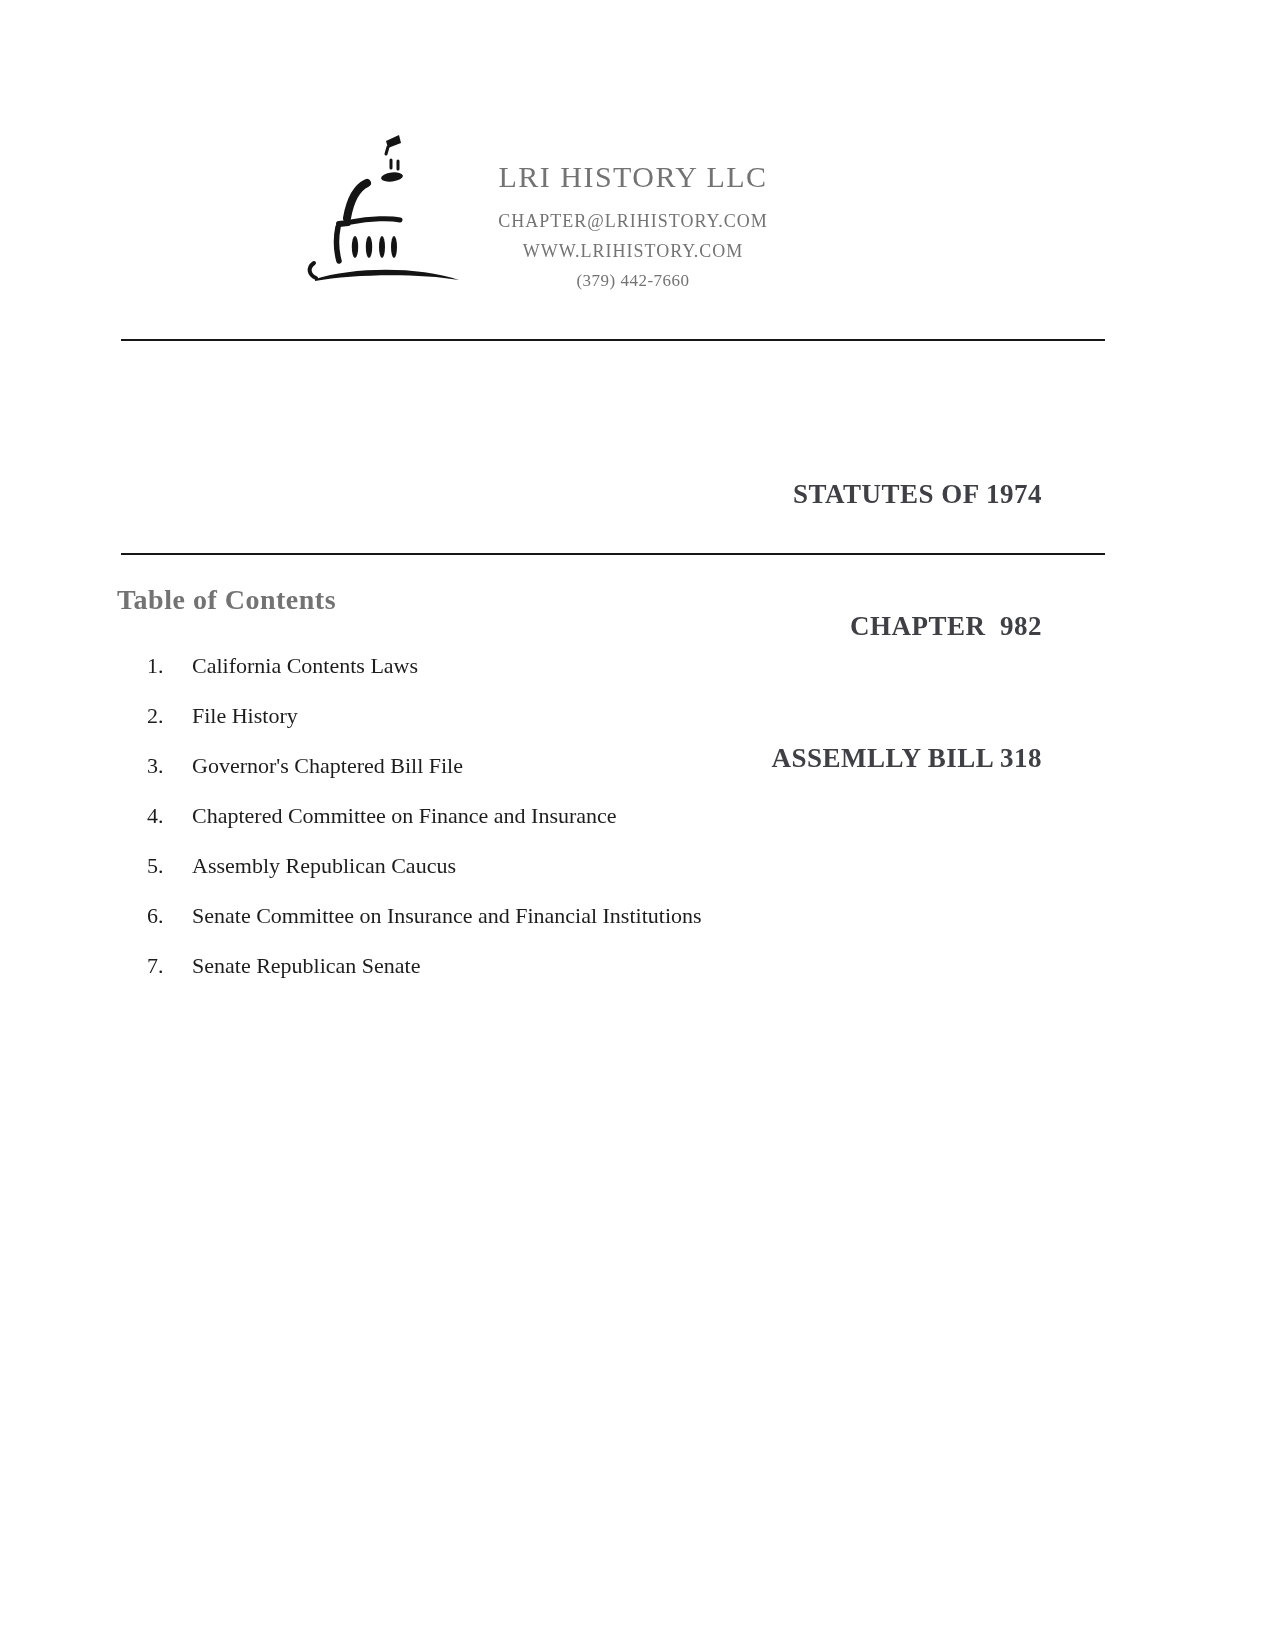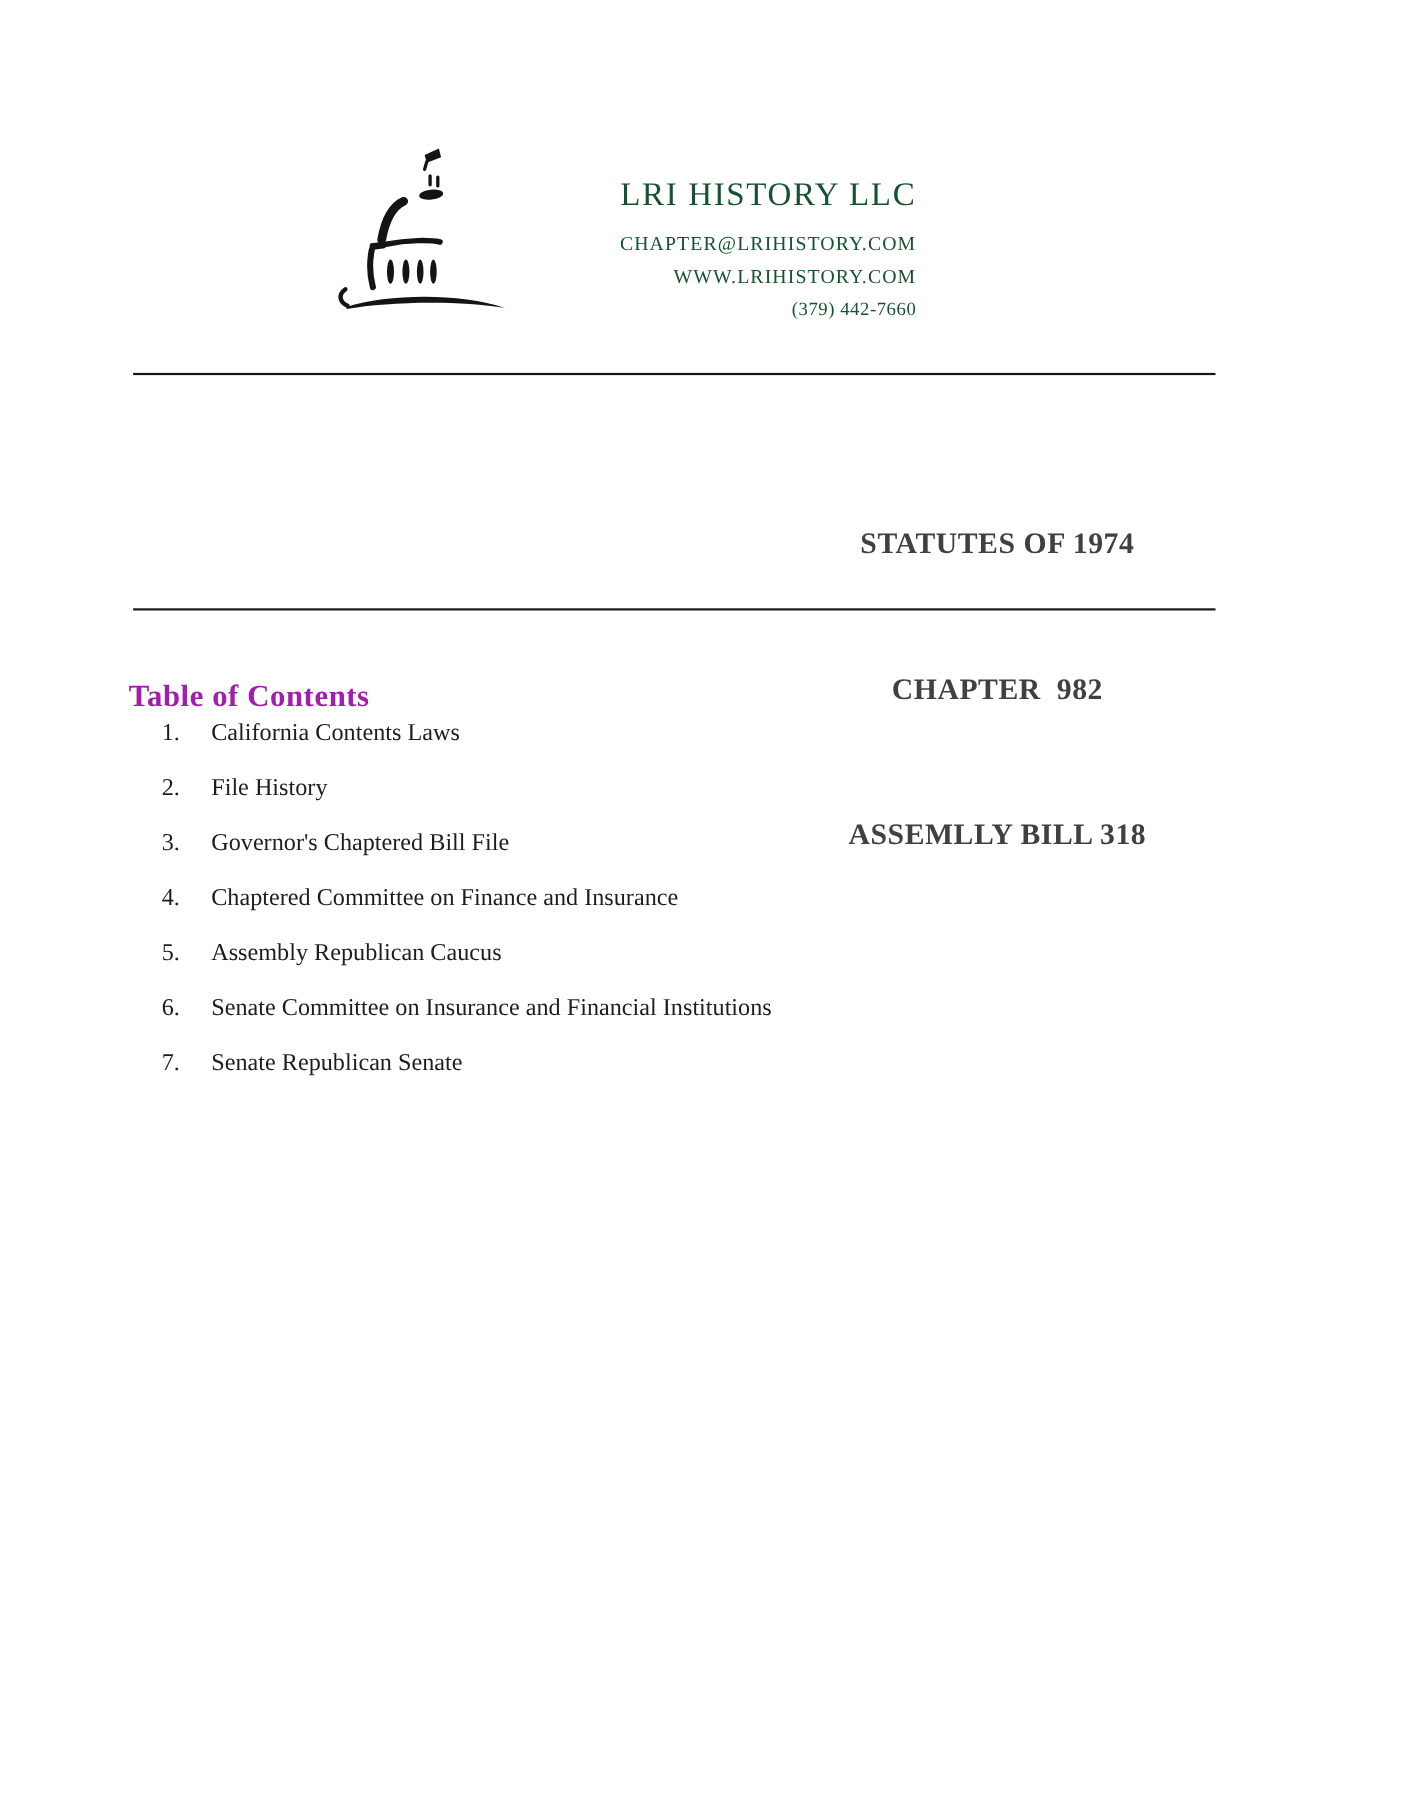--- a/index.html
+++ b/index.html
@@ -21,22 +21,22 @@
     left: 293px;
     top: 126px;
     width: 180px;
     height: 165px;
   }
   .company-block {
     position: absolute;
     left: 433px;
     top: 160px;
     width: 400px;
-    text-align: right;
-    color: #14532d;
+    text-align: center;
+    color: #737373;
   }
   .company-name {
     font-size: 30px;
     letter-spacing: 1.5px;
     line-height: 34px;
     margin-bottom: 12px;
     white-space: pre;
   }
   .contact-line {
     font-size: 18px;
@@ -58,39 +58,38 @@
     height: 2px;
     background: #161616;
   }
   .rule-top { top: 339px; }
   .rule-bottom { top: 553px; }
   
   .title-block {
     position: absolute;
     top: 384px;
     right: 234px;
-    text-align: center;
+    text-align: right;
     font-weight: bold;
     font-size: 27px;
     line-height: 44px;
     letter-spacing: 0.5px;
     color: #3f3f46;
     white-space: pre;
   }
   
   .toc-heading {
     position: absolute;
     left: 117px;
     top: 584px;
     font-size: 28px;
     font-weight: bold;
     letter-spacing: 0.5px;
-    color: #a21caf;
-    white-space: pre;
-    margin-top: 34px;
+    color: #737373;
+    white-space: pre;
   }
   .toc-list {
     position: absolute;
     left: 147px;
     top: 652px;
     width: 900px;
   }
   .toc-item {
     display: flex;
     align-items: flex-start;

